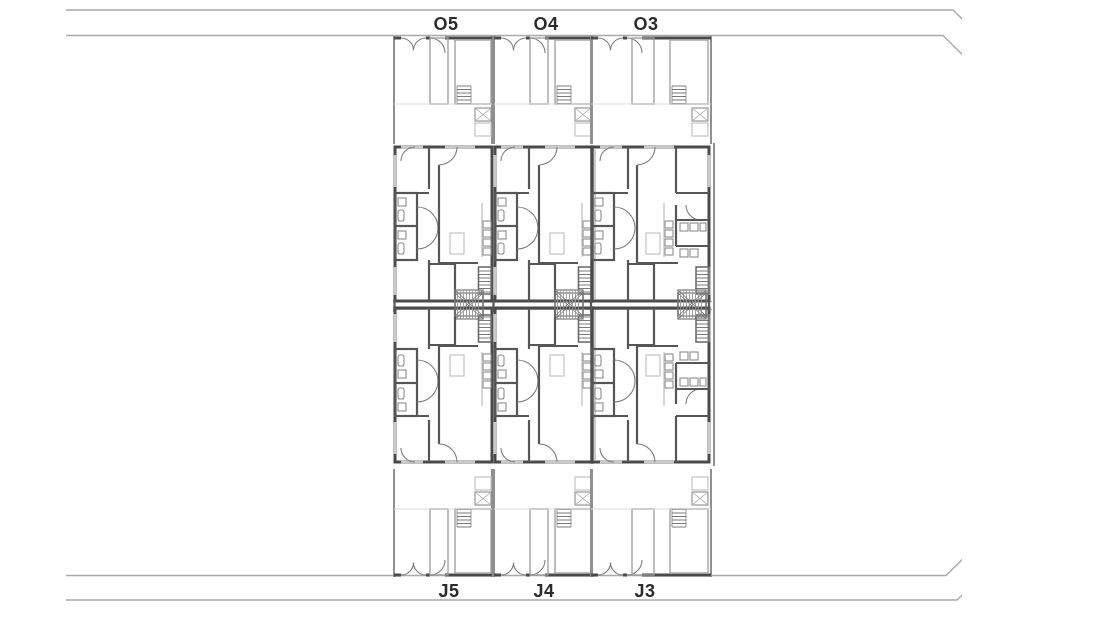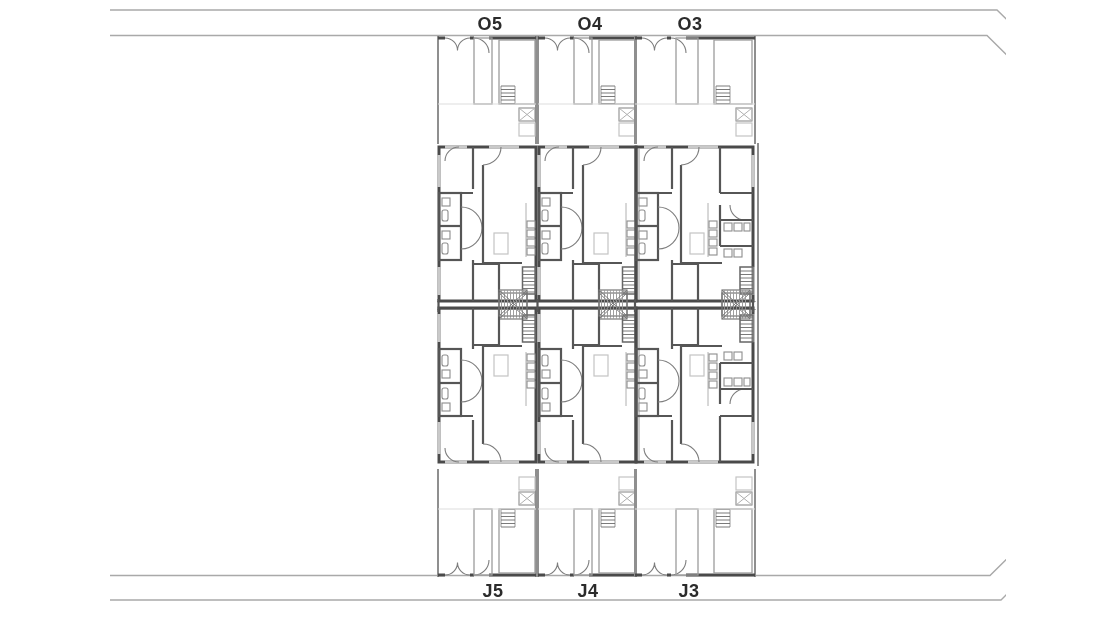--- a/index.html
+++ b/index.html
@@ -1,17 +1,17 @@
 <!DOCTYPE html>
 <html><head>
 <meta charset="utf-8">
 <style>
   html,body{margin:0;padding:0;background:#fff;}
   #stage{position:relative;width:962px;height:623px;background:#ffffff;overflow:hidden;
-         font-family:"Liberation Sans",sans-serif;padding-left:44px;}
+         font-family:"Liberation Sans",sans-serif;}
   svg{display:block;}
   
   .w3       {stroke:#4a4a4a;stroke-width:3;fill:none;}
   .w2       {stroke:#565656;stroke-width:2.2;fill:none;}
   .w2l      {stroke:#8f8f8f;stroke-width:2;fill:none;}
   .w15      {stroke:#666;stroke-width:1.5;fill:none;}
   .w12      {stroke:#777;stroke-width:1.2;fill:none;}
   .w1       {stroke:#9a9a9a;stroke-width:1;fill:none;}
   .win      {stroke:#c9c9c9;stroke-width:3.5;fill:none;}
   .door     {stroke:#7d7d7d;stroke-width:1.1;fill:none;}

